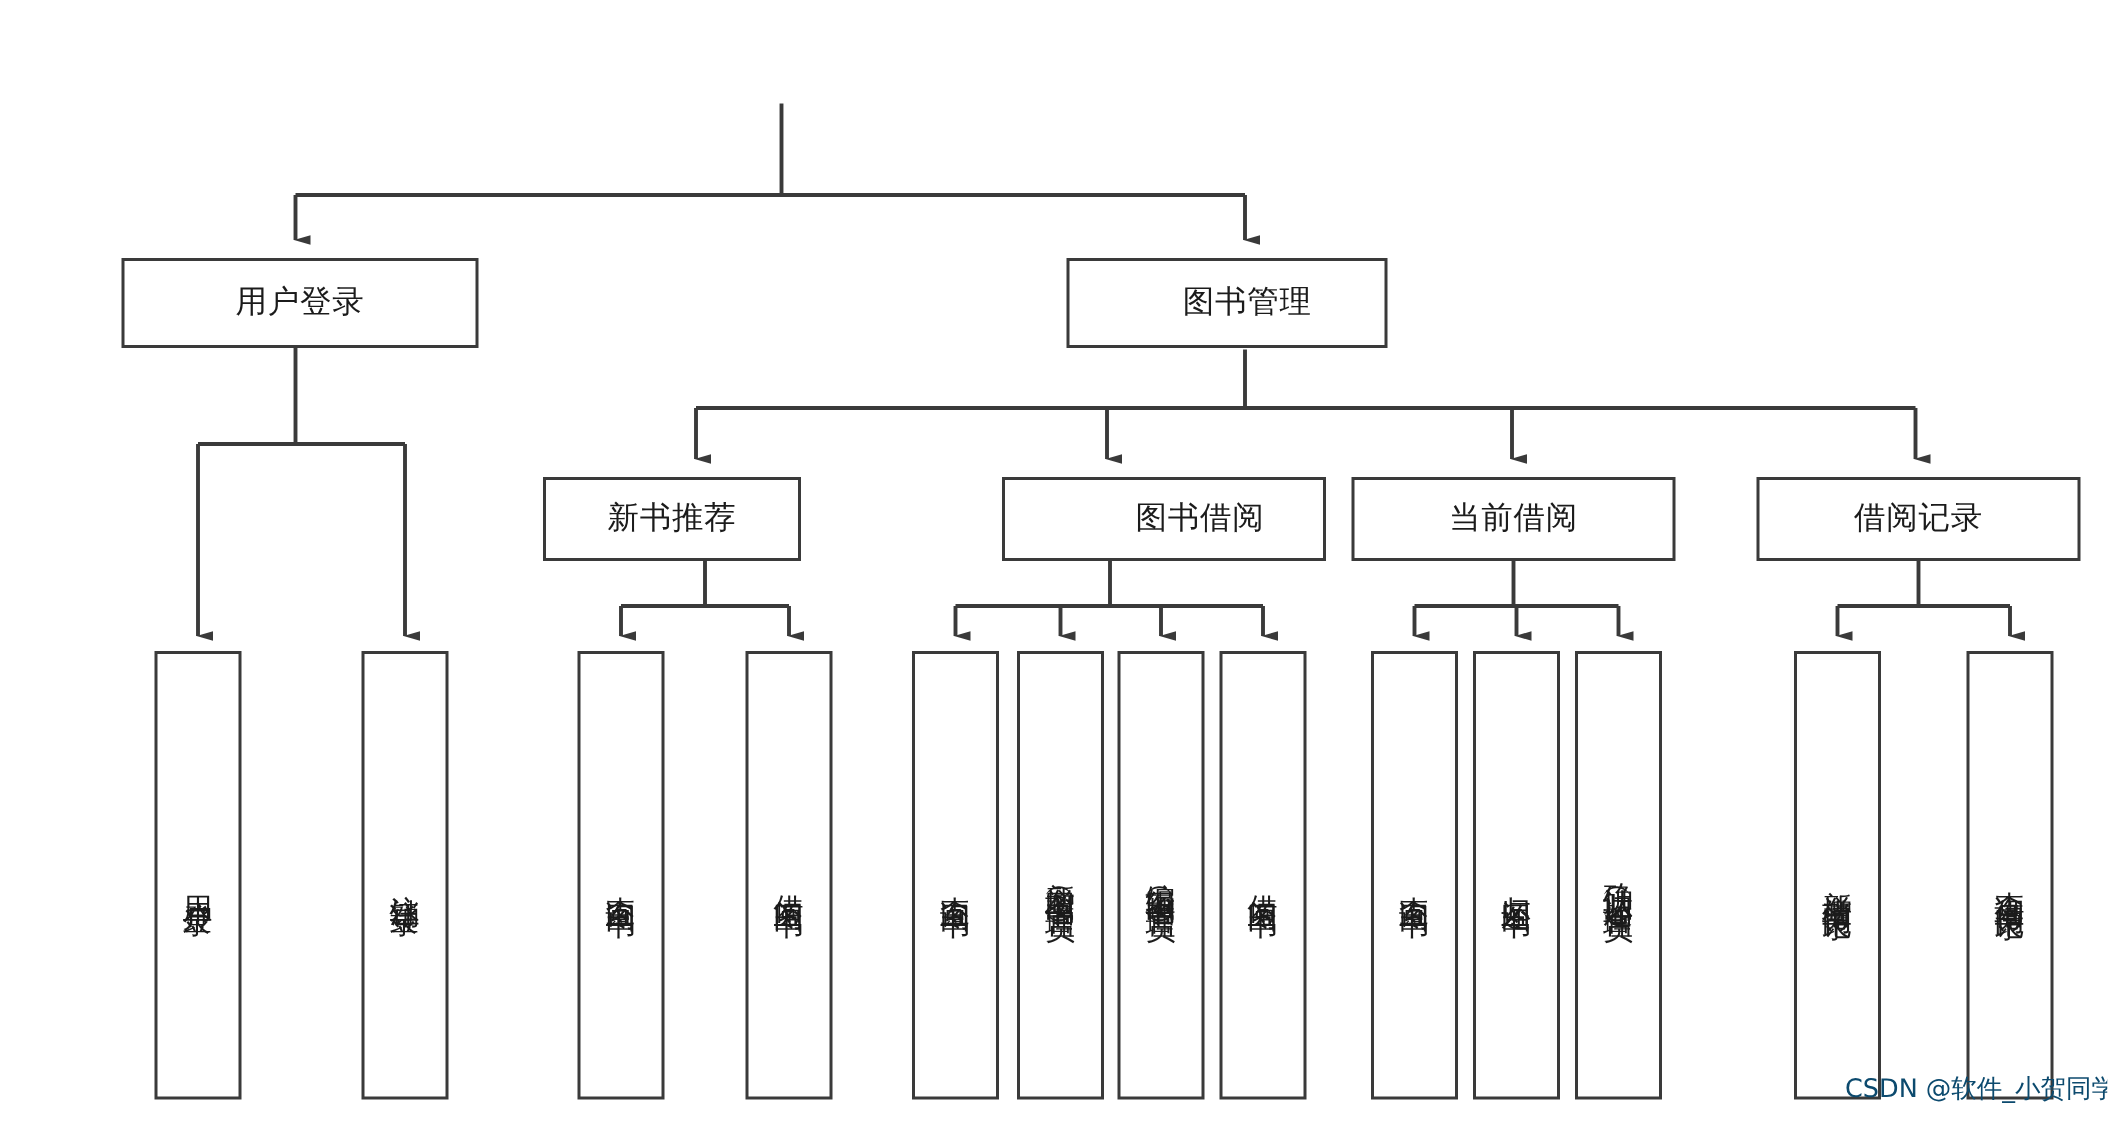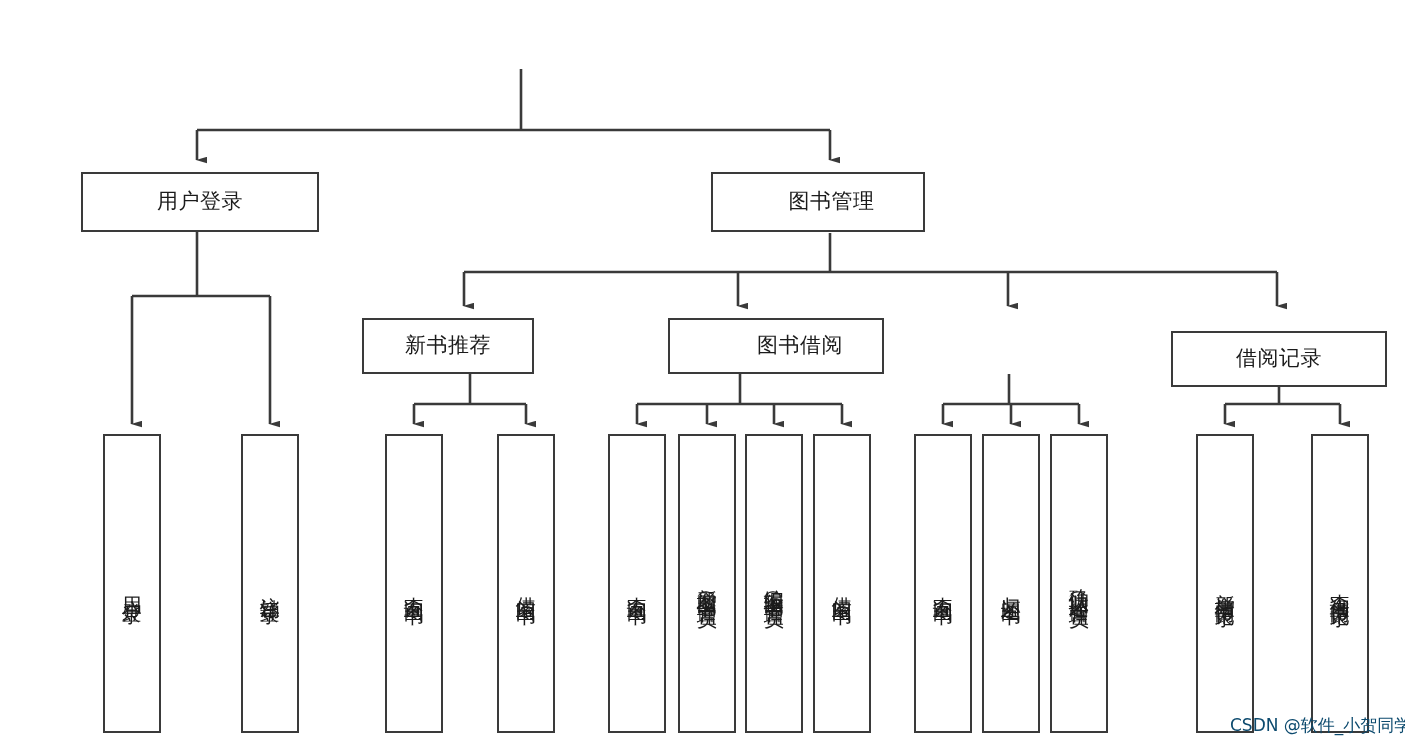--- a/index.html
+++ b/index.html
@@ -119,21 +119,22 @@
       <path d="M1340,404 L1340,424" marker-end="url(#arrow)"></path>
     </g>
   </svg>
 
 
   <div class="node level1" style="left:81px; top:172px; width:238px; height:60px;">用户登录</div>
   <div class="node level1" style="left:711px; top:172px; width:214px; height:60px;padding-left:27px;">图书管理</div>
 
   <div class="node level2" style="left:362px; top:318px; width:172px; height:56px;">新书推荐</div>
   <div class="node level2" style="left:668px; top:318px; width:216px; height:56px;padding-left:48px;">图书借阅</div>
-  <div class="node level2" style="left:1171px; top:318px; width:216px; height:56px;margin-top:13px;">借阅记录</div>
+  <div class="node level2" style="left:901px; top:318px; width:216px; height:56px;">当前借阅</div>
+  <div class="node level2" style="left:1171px; top:318px; width:216px; height:56px;">借阅记录</div>
 
   <div class="node leaf" style="left:103px; top:434px; width:58px; height:299px;">用户登录</div>
   <div class="node leaf" style="left:241px; top:434px; width:58px; height:299px;">注销登录</div>
 
   <div class="node leaf" style="left:385px; top:434px; width:58px; height:299px;">查询图书</div>
   <div class="node leaf" style="left:497px; top:434px; width:58px; height:299px;">借阅图书</div>
 
   <div class="node leaf" style="left:608px; top:434px; width:58px; height:299px;">查询图书</div>
   <div class="node leaf" style="left:678px; top:434px; width:58px; height:299px;">新增图书（管理员）</div>
   <div class="node leaf" style="left:745px; top:434px; width:58px; height:299px;">编辑图书（管理员）</div>

